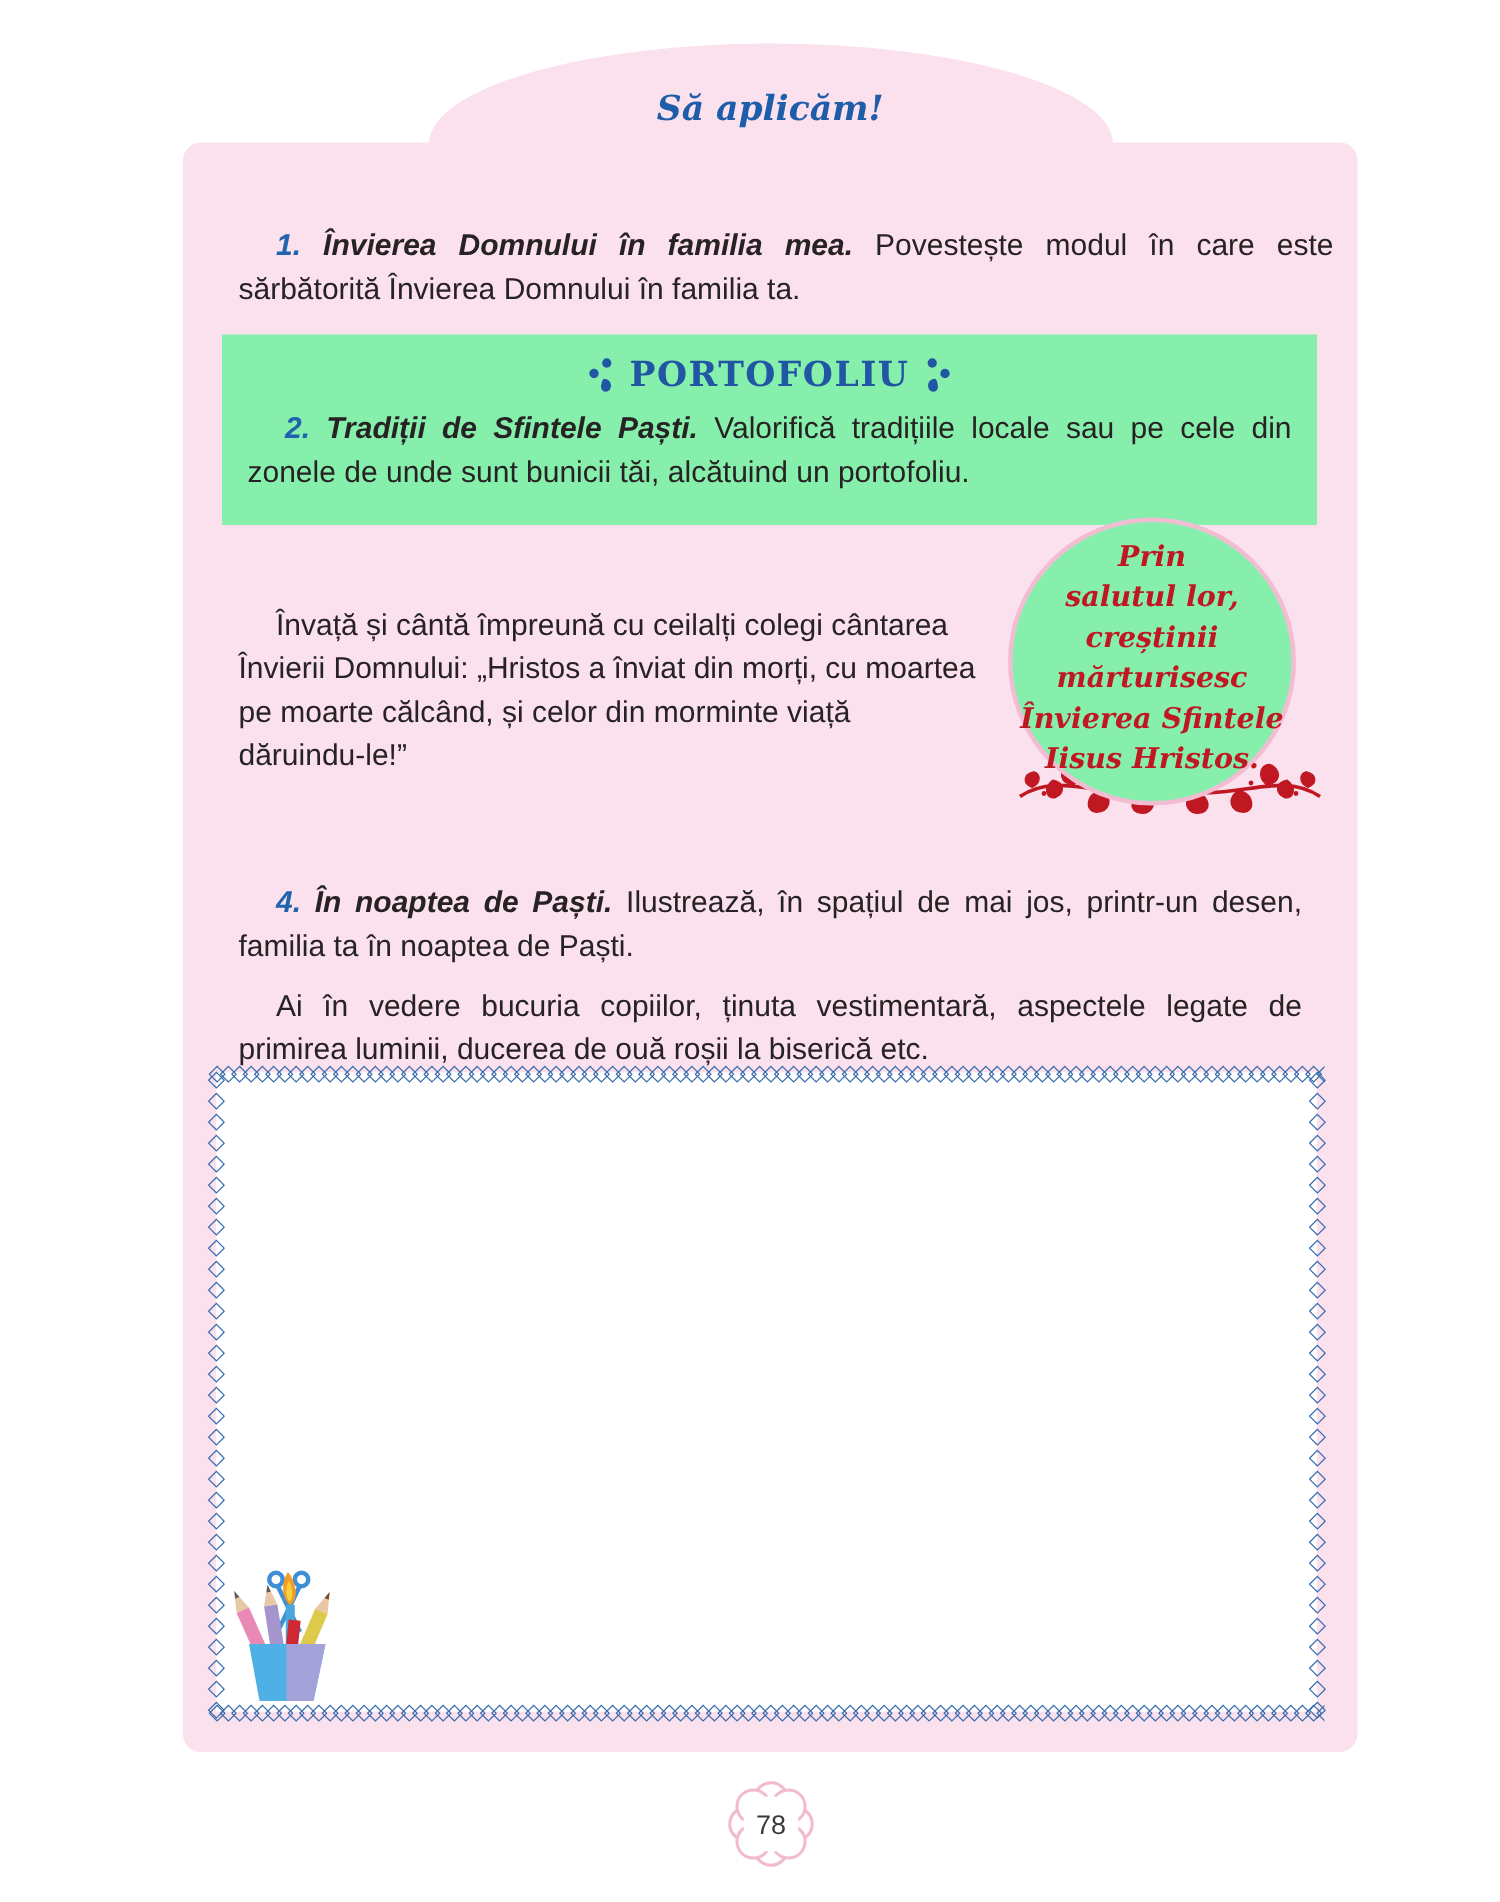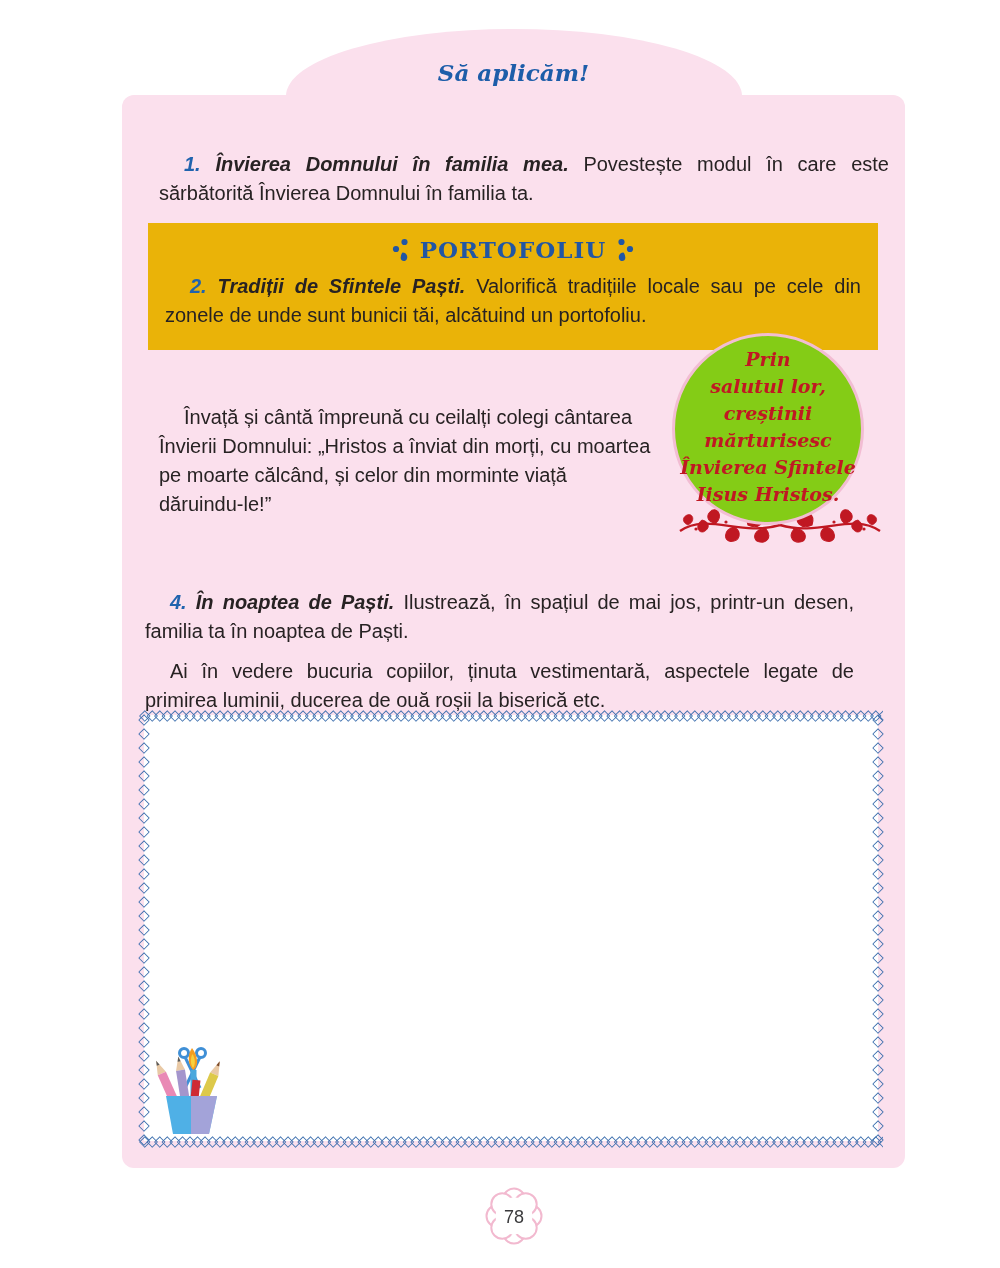--- a/index.html
+++ b/index.html
@@ -12,32 +12,32 @@
   .title{position:absolute;left:0;right:0;top:-36px;text-align:center;
          font-family:"DejaVu Serif",serif;font-style:italic;font-weight:bold;
          font-size:23px;color:#1d5da9;z-index:2}
   p{margin:11px}
   .txt{font-size:20px;line-height:29px;color:#272223}
   .ind{text-indent:25px}
   .just{text-align:justify}
   .bihead{font-weight:bold;font-style:italic;color:#272223}
   .num{color:#2063ae;font-weight:bold;font-style:italic}
   .p1{position:absolute;left:26px;width:730px;top:44px}
-  .porto{position:absolute;left:26px;top:128px;width:730px;height:127px;background:#eab308}
+  .porto{position:absolute;left:26px;top:128px;width:730px;height:127px;background:#86efac}
   .porto-head{display:flex;justify-content:center;align-items:center;gap:11px;margin-top:13px;
         font-family:"DejaVu Serif",serif;font-weight:bold;font-size:23px;color:#2156a4;letter-spacing:1px}
   .porto-body{margin:9px 17px 0}
-  .callout{position:absolute;left:550px;top:238px;width:186px;height:186px;background:#84cc16;
+  .callout{position:absolute;left:550px;top:250px;width:186px;height:186px;background:#86efac;
         border:3px solid #f2bdd3;border-radius:50%;z-index:3;
         display:flex;align-items:center;justify-content:center;text-align:center}
   .callout-text{font-family:"DejaVu Serif",serif;font-style:italic;font-weight:bold;
         font-size:19px;line-height:27px;color:#c01823;margin-top:-4px}
   .vine{position:absolute;left:556px;top:404px;z-index:2}
   .item3{position:absolute;left:26px;top:297px;width:520px}
-  .item4{position:absolute;left:12px;top:482px;width:731px}
+  .item4{position:absolute;left:26px;top:482px;width:731px}
   .drawbox{position:absolute;left:22px;top:620px;width:734px;height:426px;background:#ffffff}
   .stitch{position:absolute;color:#3a6dad;font-size:15px;line-height:16px;letter-spacing:-4px;
         overflow:hidden;white-space:nowrap;font-family:"DejaVu Sans",sans-serif;z-index:2}
   .stitch.h{left:-5px;right:-5px;height:16px}
   .stitch.top{top:-8px}
   .stitch.bottom{bottom:-8px}
   .stitch.v{top:-5px;bottom:-5px;width:16px;writing-mode:vertical-rl;text-orientation:upright}
   .stitch.left{left:-8px}
   .stitch.right{right:-8px}
   .cup{position:absolute;left:10px;bottom:5px;z-index:3}

